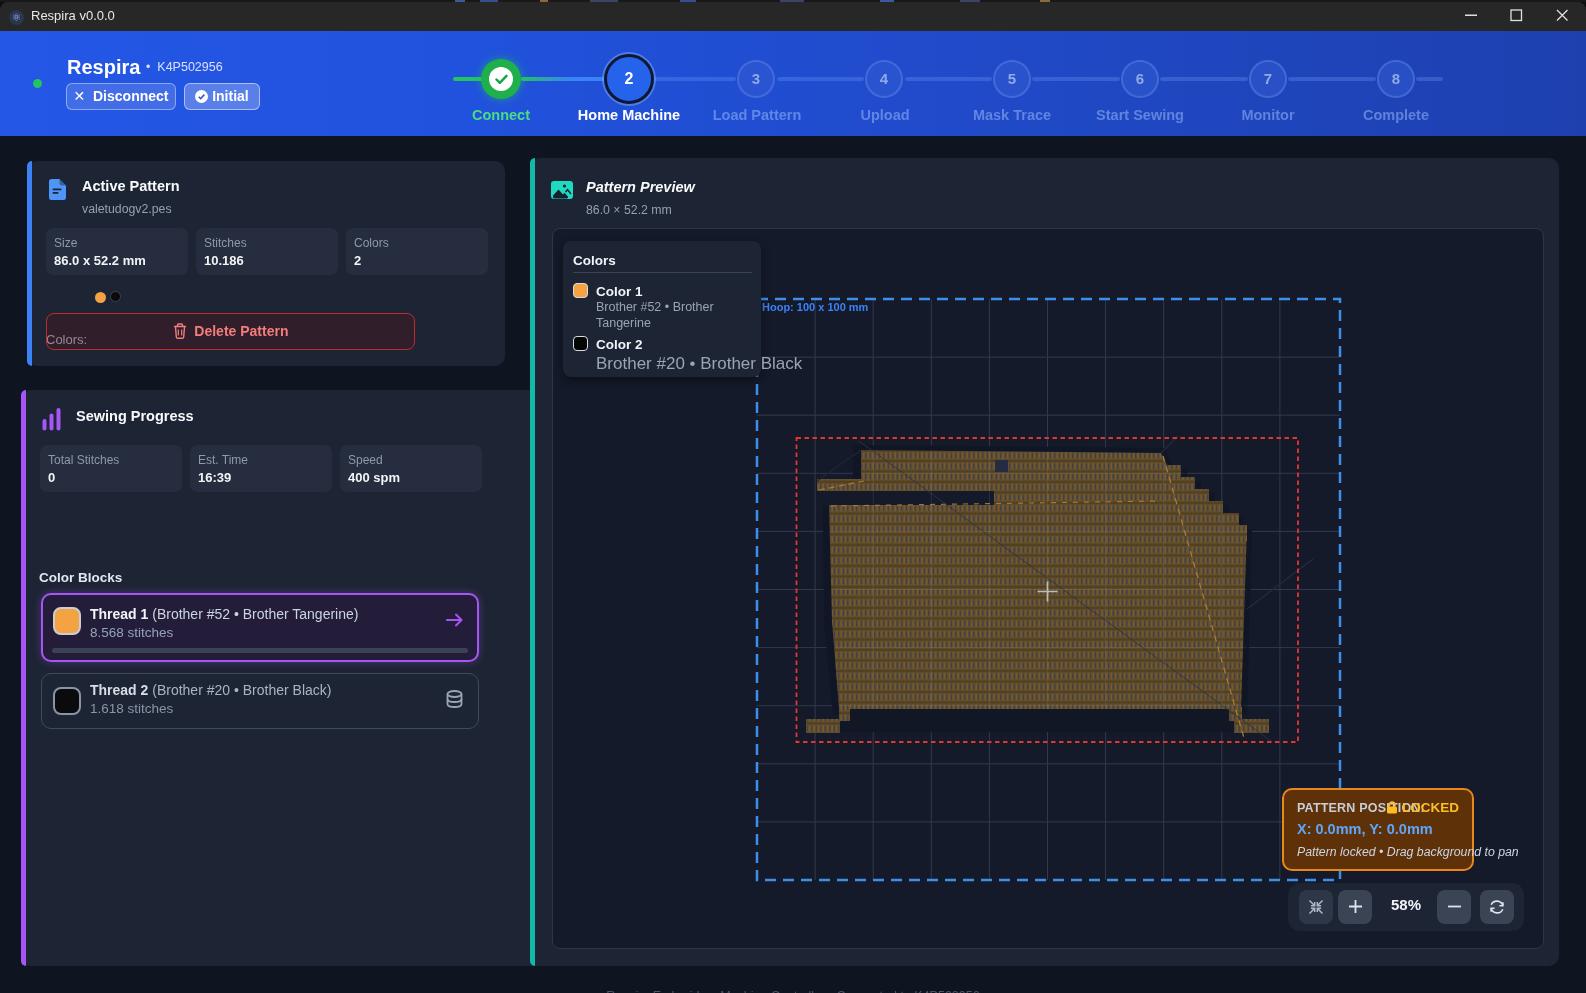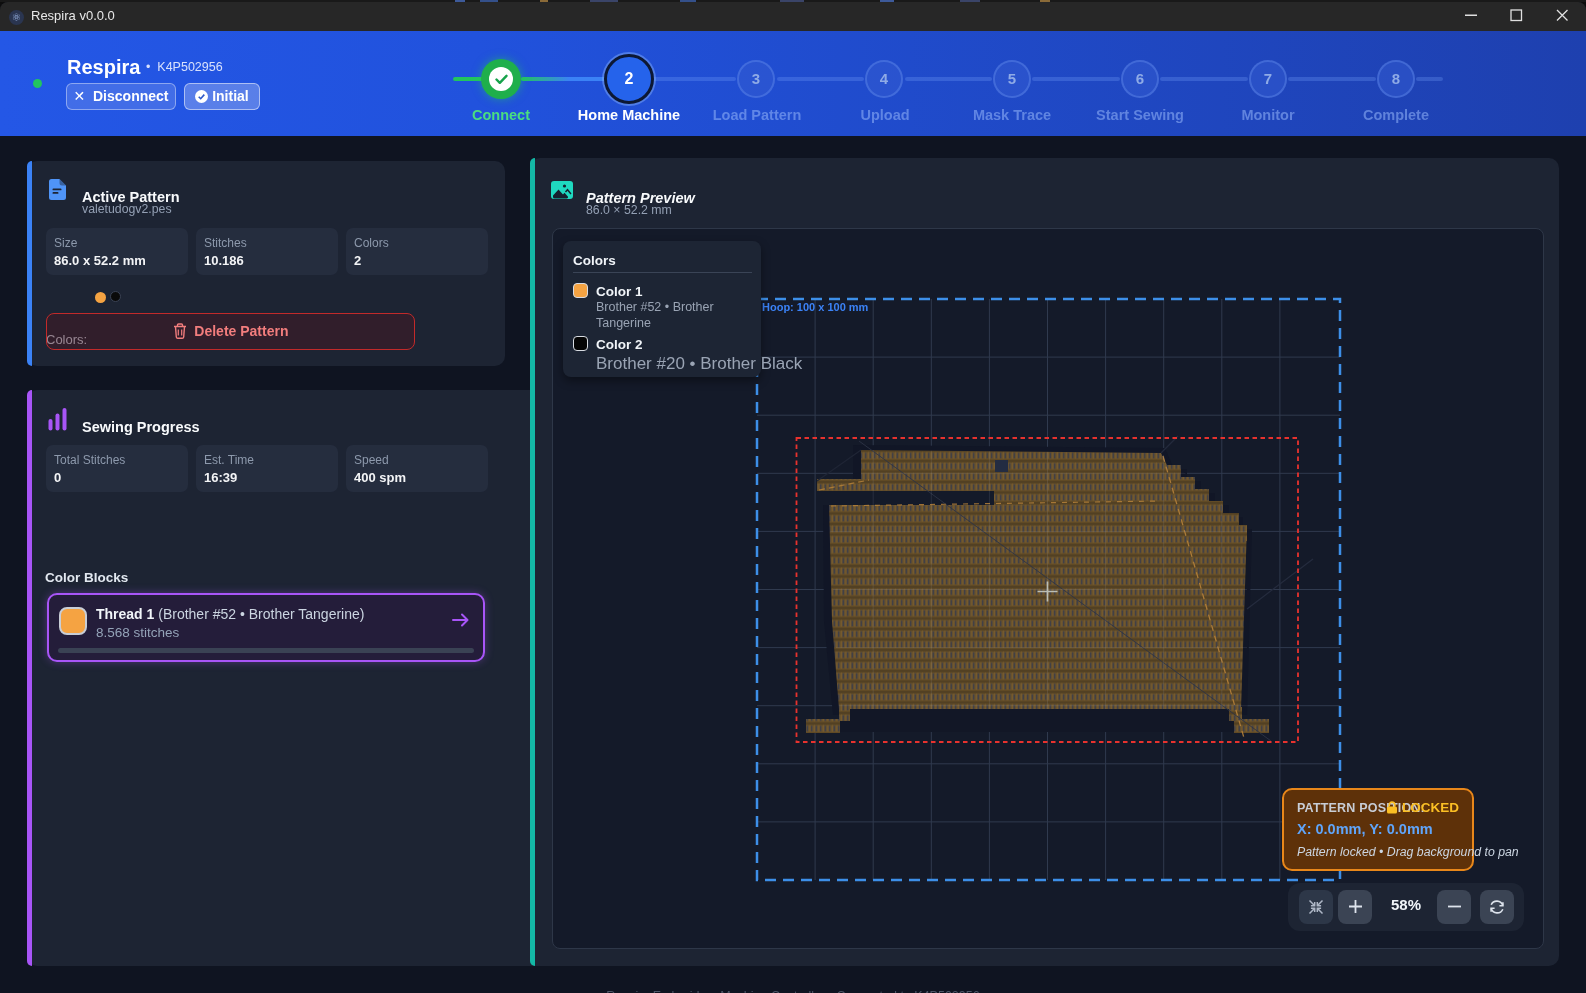--- a/index.html
+++ b/index.html
@@ -23,21 +23,21 @@
 .stepc { position:absolute; border-radius:50%; text-align:center; }
 .steplabel { position:absolute; top:76px; width:130px; text-align:center; font-size:14.5px; font-weight:bold; }
 .inums { width:38px; height:38px; background:rgba(52,92,210,0.5); border:2px solid rgba(115,158,245,0.33); color:#8fabe6; font-size:15px; font-weight:bold; line-height:34px; }
 .zbtn { position:absolute; top:7px; width:34px; height:34px; background:#3b4454; border-radius:8px; color:#cbd5e1; text-align:center; }
 
 .card { position:absolute; background:#1d2433; border-radius:10px; }
 .lbord { position:absolute; left:0; top:0; bottom:0; width:5px; border-radius:10px 0 0 10px; }
 .statbox { position:absolute; width:142px; height:47px; background:#252d3e; border-radius:7px; padding:8px 8px; }
 .statlab { font-size:12px; color:#8d99ac; }
 .statval { font-size:13px; font-weight:bold; color:#f3f4f6; margin-top:3px; }
-.ctitle { font-size:14.5px; font-weight:bold; color:#f8fafc;margin-top:11px; }
+.ctitle { font-size:14.5px; font-weight:bold; color:#f8fafc; }
 .csub { font-size:12.3px; color:#94a0b4; }
 </style>
 </head>
 <body>
 <div id="page"></div>
 <div style="position:absolute;left:0;top:0;width:1586px;height:2px;background:#191919;overflow:hidden;font-size:8px;color:#6f87b0;letter-spacing:2px;">&nbsp;&nbsp;&nbsp;&nbsp;&nbsp;&nbsp;&nbsp;&nbsp;&nbsp;&nbsp;&nbsp;&nbsp;&nbsp;&nbsp;&nbsp;&nbsp;&nbsp;&nbsp;&nbsp;&nbsp;ilte absd weiur oqpsd fjgkd weprotiu asldkfj gweoriu sdlfkgj weotiu</div>
 <div style="position:absolute;top:0;height:2px;left:455px;width:10px;background:#3d5a9a;"></div>
 <div style="position:absolute;top:0;height:2px;left:480px;width:18px;background:#34508a;"></div>
 <div style="position:absolute;top:0;height:2px;left:540px;width:8px;background:#8a6a38;"></div>
 <div style="position:absolute;top:0;height:2px;left:590px;width:28px;background:#3a4468;"></div>
@@ -128,21 +128,21 @@
       </div>
     <div style="position:absolute;left:19px;top:129px;font-size:13px;color:#b8c2d0;margin-top:42px;">Colors:</div>
     <div style="position:absolute;left:68px;top:131px;width:11px;height:11px;border-radius:50%;background:#f5a342;"></div>
     <div style="position:absolute;left:83px;top:130px;width:11px;height:11px;border-radius:50%;background:#0a0a0a;border:1px solid #3a4254;"></div>
     <div style="position:absolute;left:19px;top:152px;width:369px;height:37px;border:1.5px solid #c22a2a;border-radius:8px;background:rgba(90,20,28,0.35);text-align:center;line-height:35px;font-size:14px;font-weight:bold;color:#f27d7d;"><svg width="14" height="16" viewBox="0 0 14 16" style="vertical-align:-2.5px;">
           <path d="M1 3.5 h12 M4.5 3.5 V2 a1 1 0 0 1 1-1 h3 a1 1 0 0 1 1 1 v1.5 M2.5 3.5 l0.8 10.5 a1.5 1.5 0 0 0 1.5 1.3 h4.4 a1.5 1.5 0 0 0 1.5-1.3 l0.8-10.5" fill="none" stroke="#f27d7d" stroke-width="1.4"></path>
           <path d="M5.3 6.5 v6 M8.7 6.5 v6" stroke="#f27d7d" stroke-width="1.2"></path>
         </svg> &nbsp;Delete Pattern</div>
   </div>
 
-  <div class="card" style="left:27px;top:390px;width:578px;height:576px;padding-left:43px;">
+  <div class="card" style="left:21px;top:390px;width:578px;height:576px;padding-left:43px;">
     <div class="lbord" style="background:#a855f7;"></div>
     <svg style="position:absolute;left:21px;top:18px;" width="20" height="23" viewBox="0 0 20 23">
         <rect x="0.5" y="11" width="4" height="11.5" rx="2" fill="#a855f7"></rect>
         <rect x="7.5" y="5.5" width="4" height="17" rx="2" fill="#a855f7"></rect>
         <rect x="14.5" y="0" width="4" height="22.5" rx="2" fill="#a855f7"></rect>
       </svg>
     <div class="ctitle" style="position:absolute;left:55px;top:18px;">Sewing Progress</div>
     <div class="statbox" style="left:19px;top:55px;">
         <div class="statlab">Total Stitches</div>
         <div class="statval">0</div>
@@ -160,20 +160,30 @@
     <div style="position:absolute;left:20px;top:203px;width:438px;height:69px;border:2px solid #a855f7;border-radius:10px;background:#241d3a;box-shadow:0 0 8px rgba(168,85,247,0.35);">
       <div style="position:absolute;left:10px;top:12px;width:28px;height:28px;border-radius:8px;background:#f5a342;border:2px solid #c8cdd6;"></div>
       <div style="position:absolute;left:47px;top:11px;font-size:14px;color:#cbd5e1;"><span style="font-weight:bold;color:#f1f5f9;">Thread 1</span> (Brother #52 • Brother Tangerine)</div>
       <div style="position:absolute;left:47px;top:30px;font-size:13.5px;color:#94a3b8;">8.568 stitches</div>
       <svg style="position:absolute;right:14px;top:18px;" width="17" height="14" viewBox="0 0 17 14">
           <path d="M1 7 h14 M10 1.5 L15.5 7 L10 12.5" stroke="#a855f7" stroke-width="2" fill="none" stroke-linecap="round" stroke-linejoin="round"></path>
         </svg>
       <div style="position:absolute;left:9px;top:53px;width:416px;height:5px;border-radius:3px;background:#3a4254;"></div>
     </div>
 
+    <div style="position:absolute;left:20px;top:283px;width:438px;height:56px;border:1px solid #3f4a5c;border-radius:10px;background:#1d2534;">
+      <div style="position:absolute;left:11px;top:13px;width:28px;height:28px;border-radius:8px;background:#0b0b0e;border:2px solid #8a94a8;"></div>
+      <div style="position:absolute;left:48px;top:8px;font-size:14px;color:#aab4c6;"><span style="font-weight:bold;color:#d8dee8;">Thread 2</span> (Brother #20 • Brother Black)</div>
+      <div style="position:absolute;left:48px;top:27px;font-size:13.5px;color:#8a94a8;">1.618 stitches</div>
+      <svg style="position:absolute;right:15px;top:16px;" width="17" height="22" viewBox="0 0 17 22">
+          <ellipse cx="8.5" cy="4" rx="7" ry="3" fill="none" stroke="#9aa4b4" stroke-width="1.8"></ellipse>
+          <path d="M1.5 4 v5 c0 1.7 3.1 3 7 3 s7 -1.3 7 -3 v-5" fill="none" stroke="#9aa4b4" stroke-width="1.8"></path>
+          <path d="M1.5 9 v5 c0 1.7 3.1 3 7 3 s7 -1.3 7 -3 v-5" fill="none" stroke="#9aa4b4" stroke-width="1.8"></path>
+        </svg>
+    </div>
   </div>
 
   <div class="card" style="left:530px;top:158px;width:1029px;height:808px;">
     <div class="lbord" style="background:#14b8a6;"></div>
     <svg style="position:absolute;left:20.5px;top:22.5px;" width="22" height="18" viewBox="0 0 22 18">
         <rect width="22" height="18" rx="3" fill="#1fd9c0"></rect>
         <circle cx="13.5" cy="5" r="1.6" fill="#16202e"></circle>
         <path d="M2 14.5 l5.5-6 4.5 5 1.5-1.8 3.5 4 v0.8 a1.5 1.5 0 0 1 -1.5 1 h-12 a1.5 1.5 0 0 1 -1.5 -1.5 z" fill="#16202e"></path>
         <path d="M14.5 11 l2-2.3 3.5 4.3" fill="none" stroke="#16202e" stroke-width="1.4"></path>
       </svg>

